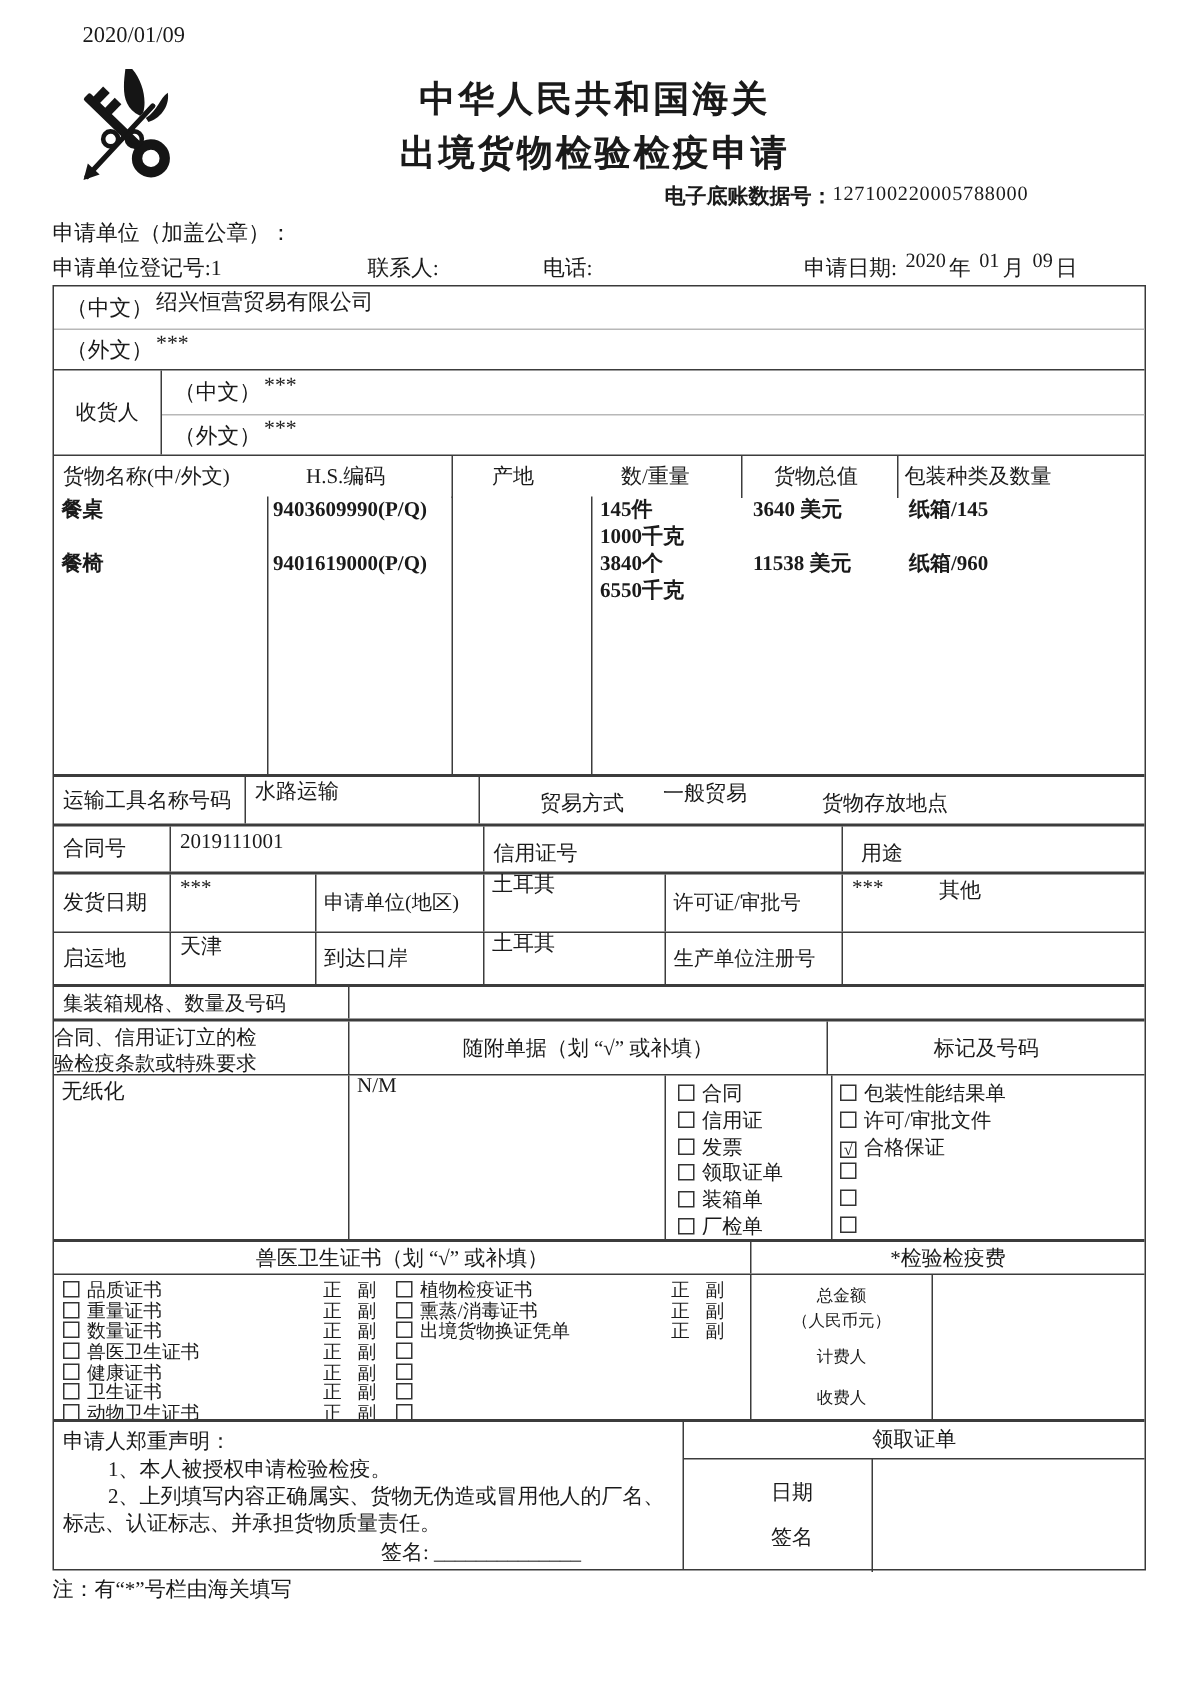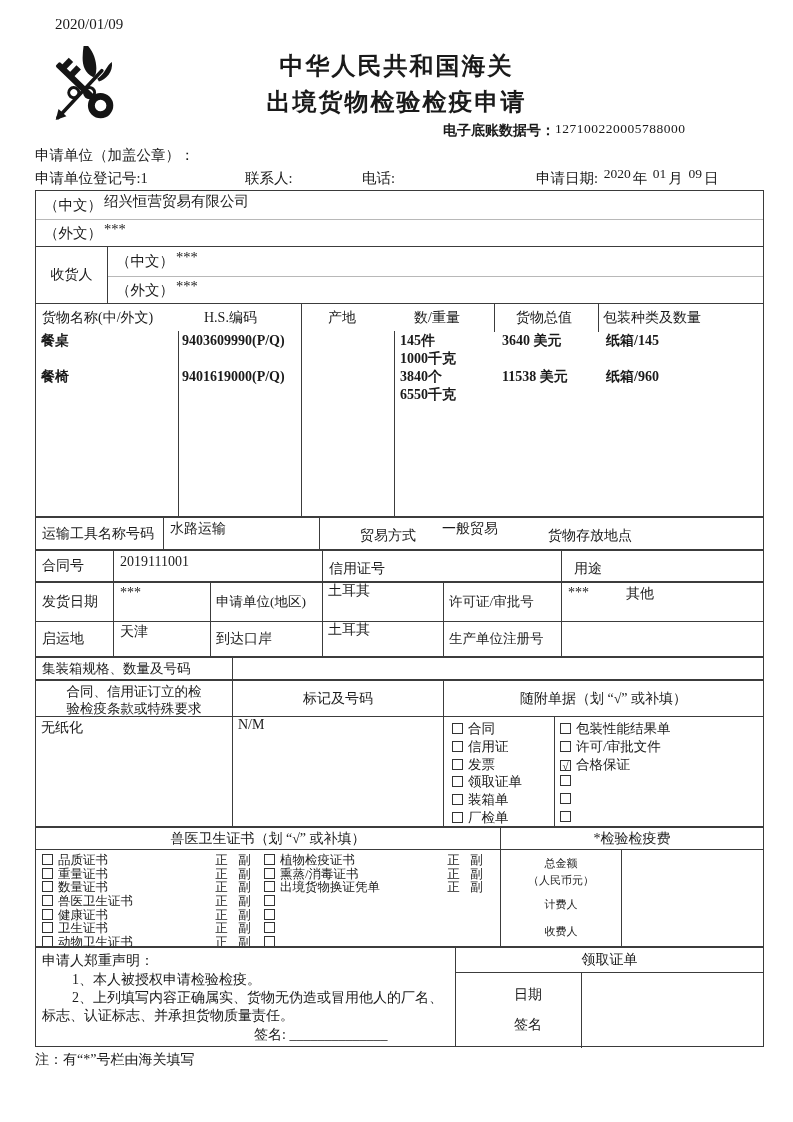--- a/index.html
+++ b/index.html
@@ -217,26 +217,26 @@
     </div>
 
     <div class="row b2" style="top:465px;height:23px;">
       <div class="cell lbc" style="width:197px;justify-content:flex-start;padding-left:6px;font-size:13.5px;">集装箱规格、数量及号码</div>
       <div class="cell" style="flex:1;">
         <span class="vtop ab" style="left:6px;top:1px;"></span>
       </div>
     </div>
 
     <div class="row b2" style="top:488px;height:37px;">
-      <div class="cell" style="width:197px;text-align:center;font-size:13.5px;line-height:17px;padding-top:2px;">
+      <div class="cell" style="width:197px;font-size:13.5px;line-height:17px;padding-top:2px;">
         <div>合同、信用证订立的检</div>
         <div>验检疫条款或特殊要求</div>
       </div>
+      <div class="cell lbc" style="flex:1;">随附单据（划 “√” 或补填）</div>
       <div class="cell lbc" style="width:211px;">标记及号码</div>
-      <div class="cell lbc" style="flex:1;">随附单据（划 “√” 或补填）</div>
     </div>
 
     <div class="row b15" style="top:525px;height:110px;">
       <div class="cell" style="width:197px;">
         <span class="lb ab" style="left:5px;top:2px;">无纸化</span>
       </div>
       <div class="cell" style="width:211px;">
         <span class="lb ab" style="left:5px;top:0;">N/M</span>
       </div>
       <div class="cell" style="flex:1;">

